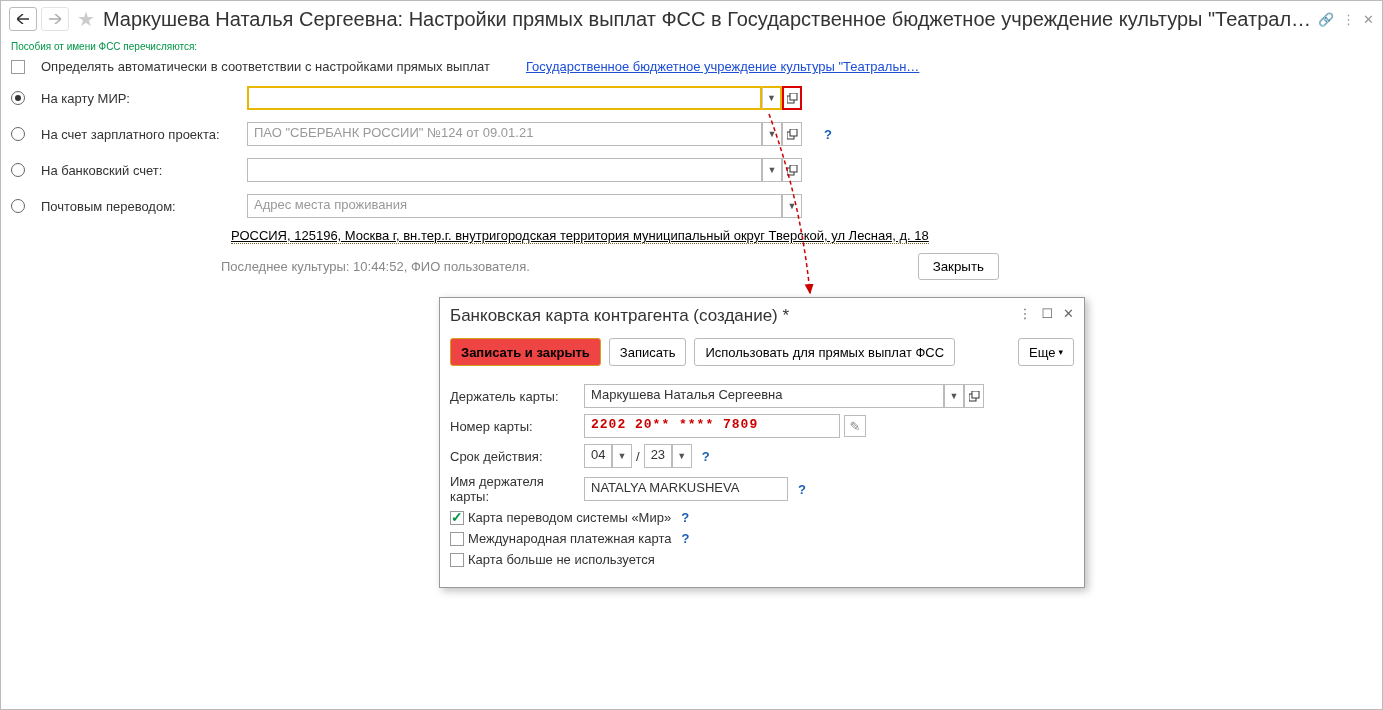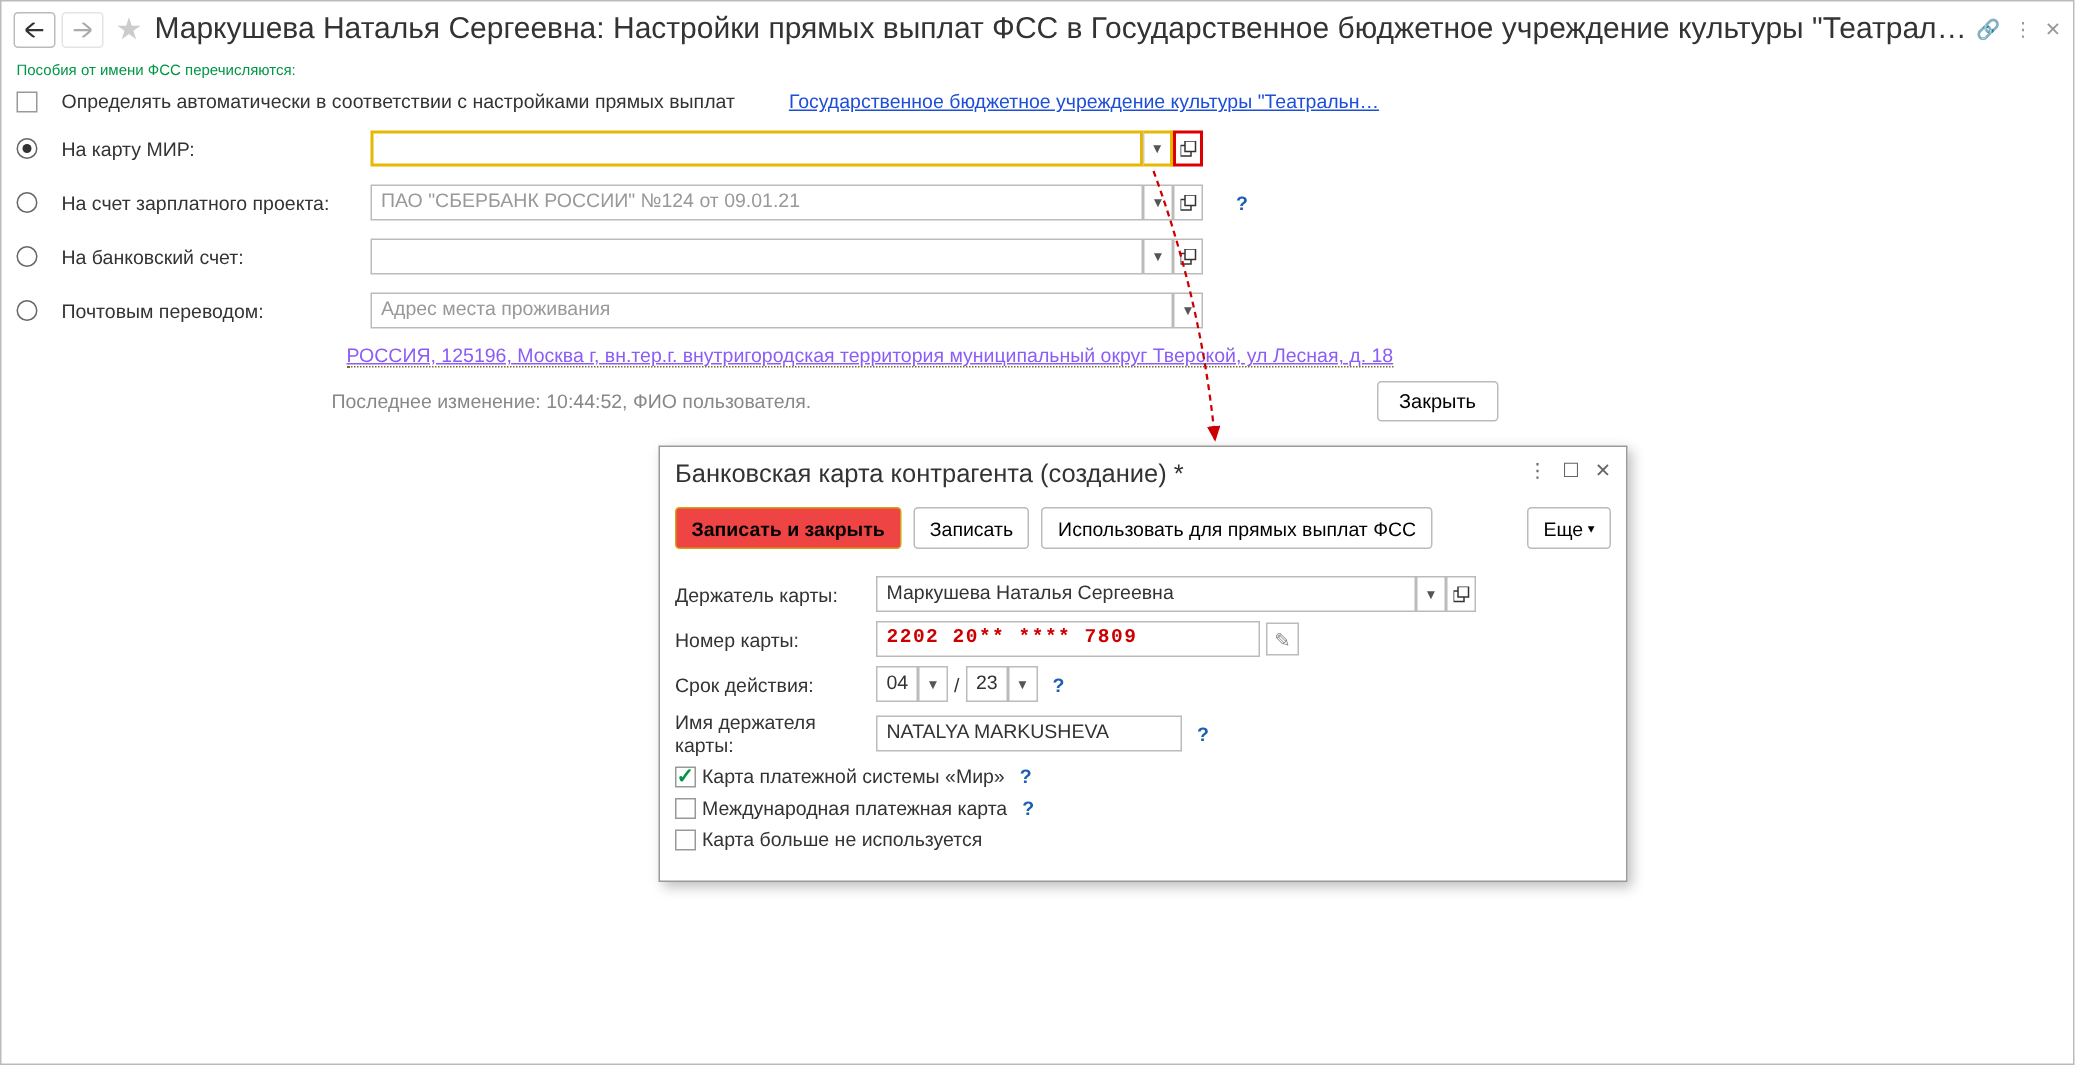--- a/index.html
+++ b/index.html
@@ -148,21 +148,21 @@
   .open-btn-highlight {
     border: 2px solid #d00;
   }
   .help-icon {
     color: #1a5fb4;
     margin-left: 6px;
     font-weight: bold;
     cursor: pointer;
   }
   .address-link {
-    color: #8b5cf6;
+    color: #000000;
     text-decoration: underline;
     border-bottom: 1px dotted #7a6a2a;
     text-decoration: none;
   }
   .footer-row {
     display: flex;
     align-items: center;
     padding: 12px 10px 6px 220px;
     color: #888;
     gap: 20px;
@@ -349,21 +349,21 @@
     <div class="input-field" style="width:535px" placeholder="Адрес места проживания"><span style="color:#999">Адрес места проживания</span></div>
     <div class="dd-btn">▼</div>
   </div>
 </div>
 
 <div class="form-row" style="margin-top:4px;padding-left:230px">
   <span class="address-link" style="text-decoration:underline">РОССИЯ, 125196, Москва г, вн.тер.г. внутригородская территория муниципальный округ Тверской, ул Лесная, д. 18</span>
 </div>
 
 <div class="footer-row" style="position:relative;width:1016px">
-  <span>Последнее изменение: 10:44:52, ФИО пользователя.</span>
+  <span>Последнее культуры: 10:44:52, ФИО пользователя.</span>
   <button class="close-btn">Закрыть</button>
 </div>
 
 <svg class="arrow" style="left:765px;top:110px" width="60" height="195">
   <defs>
     <marker id="arrowhead" markerWidth="8" markerHeight="8" refX="6" refY="3" orient="auto">
       <polygon points="0 0, 7 3, 0 6" fill="#c00"></polygon>
     </marker>
   </defs>
   <path d="M 3 3 Q 35 90 44 182" stroke="#c00" stroke-width="1.5" stroke-dasharray="4 3" fill="none" marker-end="url(#arrowhead)"></path>
@@ -423,21 +423,21 @@
     </div>
 
     <div class="modal-row">
       <span class="modal-label" style="width:130px">Имя держателя карты:</span>
       <div class="m-input" style="width:204px">NATALYA MARKUSHEVA</div>
       <span class="help-icon">?</span>
     </div>
 
     <div class="modal-row">
       <span class="checkbox checked"></span>
-      <span>Карта платежной системы «Мир»</span>
+      <span>Карта переводом системы «Мир»</span>
       <span class="help-icon">?</span>
     </div>
 
     <div class="modal-row">
       <span class="checkbox"></span>
       <span>Международная платежная карта</span>
       <span class="help-icon">?</span>
     </div>
 
     <div class="modal-row">

